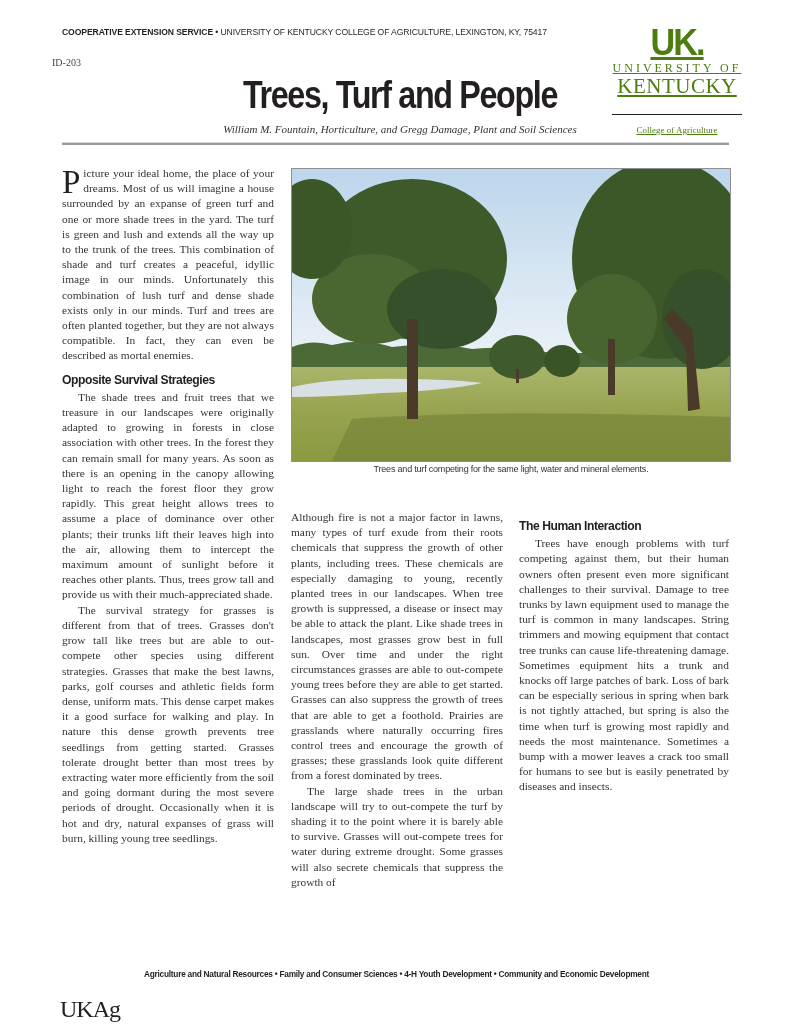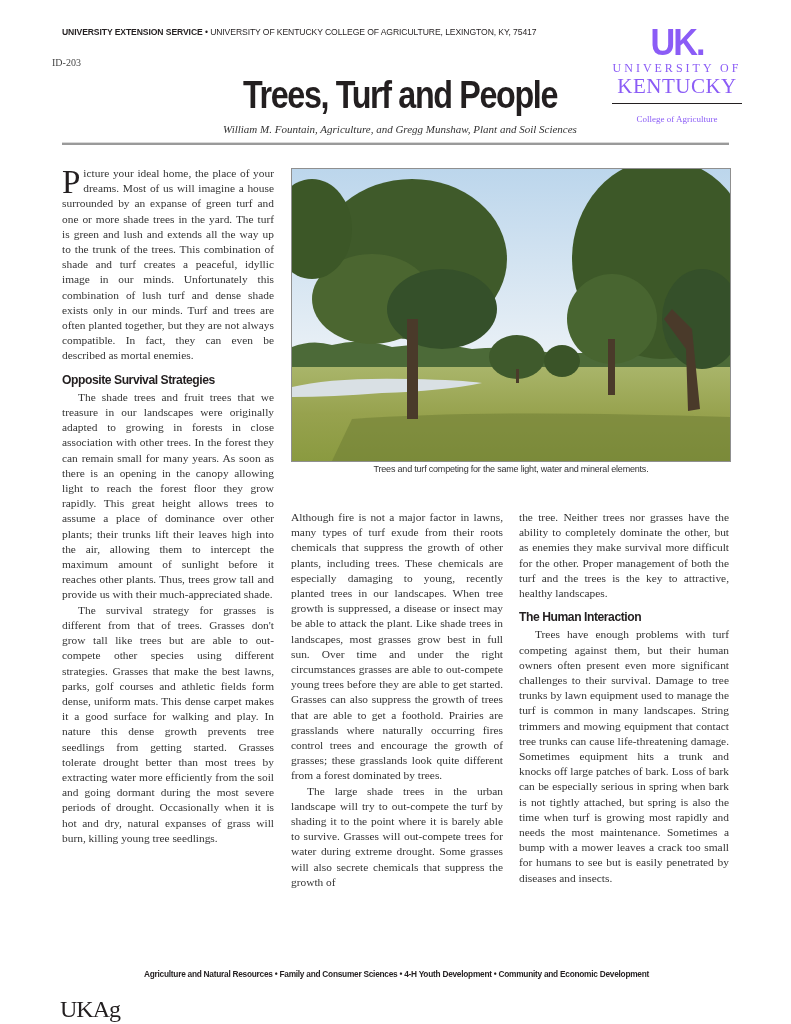--- a/index.html
+++ b/index.html
@@ -1,24 +1,24 @@
 <!DOCTYPE html>
 <html><head>
 <meta charset="utf-8">
 <style>
   html, body { margin:0; padding:0; background:#ffffff; }
   body { width:791px; height:1024px; position:relative; overflow:hidden; color:#231f20; }
   .abs { position:absolute; }
   .header-line { left:62px; top:27px; font-family:"Liberation Sans", sans-serif; font-size:8.6px; letter-spacing:-0.1px; white-space:nowrap; }
   .header-line b { font-weight:bold; }
   .doc-id { left:52px; top:57px; font-family:"Liberation Serif", serif; font-size:10px; color:#444; }
-  .logo { left:612px; top:26px; width:130px; text-align:center; font-family:"Liberation Serif", serif; color:#8b5cf6; }
+  .logo { left:612px; top:26px; width:130px; text-align:center; font-family:"Liberation Serif", serif; color:#4d7c0f;text-decoration:underline; }
   .logo .uk { font-size:36px; font-weight:bold; line-height:34px; letter-spacing:-2px; font-family:"Liberation Sans", sans-serif; transform:scaleX(0.95); }
   .logo .univ { font-size:12px; letter-spacing:3px; margin-top:1px; }
-  .logo .ky { font-size:21px; line-height:20px; letter-spacing:0.5px; border-bottom:1px solid #231f20; padding-bottom:7px; }
+  .logo .ky { font-size:21px; line-height:20px; letter-spacing:0.5px; border-bottom:1px solid #231f20; padding-bottom:18px; }
   .logo .coll { font-size:9px; margin-top:10px; }
   .title { left:180px; top:74px; width:440px; text-align:center; font-family:"Liberation Sans", sans-serif; font-weight:bold; font-size:38px; letter-spacing:-1.6px; transform:scaleX(0.85); transform-origin:center; }
   .authors { left:150px; top:123px; width:500px; text-align:center; font-family:"Liberation Serif", serif; font-style:italic; font-size:11px; color:#333; }
   .rule { left:62px; top:142px; width:667px; height:2px; background:#9a9a9a; border-top:1px solid #d8d8d8; }
   .col { font-family:"Liberation Serif", serif; font-size:11.4px; line-height:15.2px; color:#333; text-align:justify; }
   .col p { margin:0; text-indent:16px; }
   .col p.noindent { text-indent:0; }
   .col1 { left:62px; top:166px; width:212px; }
   .col2 { left:291px; top:510px; width:212px; }
   .col3 { left:519px; top:510px; width:210px; }
@@ -28,33 +28,33 @@
   .caption { left:291px; top:464px; width:440px; font-family:"Liberation Sans", sans-serif; font-size:9px; color:#333; letter-spacing:-0.2px;text-align:center; }
   .footer-logo { left:60px; top:998px; width:70px; height:34px; font-family:"Liberation Serif", serif; color:#231f20; }
   .footer-logo .ukag { font-size:24px; line-height:22px; letter-spacing:-1px; }
   .footer-logo .ext { display:inline-block; background:#231f20; color:#fff; font-family:"Liberation Sans", sans-serif; font-weight:bold; font-size:6.5px; letter-spacing:1px; padding:1px 3px; margin-top:1px; }
   .footer-text { left:144px; top:969px; font-family:"Liberation Sans", sans-serif; font-weight:bold; font-size:8.3px; letter-spacing:-0.25px; white-space:nowrap; color:#231f20; }
 </style>
 </head>
 <body>
 
 <div class="abs header-line">
-  <b>UNIVERSITY EXTENSION SERVICE</b><span> • </span><span>UNIVERSITY OF KENTUCKY COLLEGE OF AGRICULTURE, LEXINGTON, KY, 75417</span>
+  <b>COOPERATIVE EXTENSION SERVICE</b><span> • </span><span>UNIVERSITY OF KENTUCKY COLLEGE OF AGRICULTURE, LEXINGTON, KY, 75417</span>
 </div>
 <div class="abs doc-id">ID-203</div>
 
 <div class="abs logo">
   <div class="uk">UK.</div>
   <div class="univ">UNIVERSITY OF</div>
   <div class="ky">KENTUCKY</div>
   <div class="coll">College of Agriculture</div>
 </div>
 
 <div class="abs title">Trees, Turf and People</div>
-<div class="abs authors">William M. Fountain, Agriculture, and Gregg Munshaw, Plant and Soil Sciences</div>
+<div class="abs authors">William M. Fountain, Horticulture, and Gregg Damage, Plant and Soil Sciences</div>
 <div class="abs rule"></div>
 
 <div class="abs col col1">
   <p class="noindent"><span class="dropcap">P</span><span>icture your ideal home, the place of your dreams. Most of us will imagine a house surrounded by an expanse of green turf and one or more shade trees in the yard. The turf is green and lush and extends all the way up to the trunk of the trees. This combination of shade and turf creates a peaceful, idyllic image in our minds. Unfortunately this combination of lush turf and dense shade exists only in our minds. Turf and trees are often planted together, but they are not always compatible. In fact, they can even be described as mortal enemies.</span></p>
   <h2 class="sec">Opposite Survival Strategies</h2>
   <p>The shade trees and fruit trees that we treasure in our landscapes were originally adapted to growing in forests in close association with other trees. In the forest they can remain small for many years. As soon as there is an opening in the canopy allowing light to reach the forest floor they grow rapidly. This great height allows trees to assume a place of dominance over other plants; their trunks lift their leaves high into the air, allowing them to intercept the maximum amount of sunlight before it reaches other plants. Thus, trees grow tall and provide us with their much-appreciated shade.</p>
   <p>The survival strategy for grasses is different from that of trees. Grasses don't grow tall like trees but are able to out-compete other species using different strategies. Grasses that make the best lawns, parks, golf courses and athletic fields form dense, uniform mats. This dense carpet makes it a good surface for walking and play. In nature this dense growth prevents tree seedlings from getting started. Grasses tolerate drought better than most trees by extracting water more efficiently from the soil and going dormant during the most severe periods of drought. Occasionally when it is hot and dry, natural expanses of grass will burn, killing young tree seedlings.</p>
 </div>
 
 <div class="abs photo">
@@ -98,21 +98,20 @@
   </svg>
 </div>
 <div class="abs caption">Trees and turf competing for the same light, water and mineral elements.</div>
 
 <div class="abs col col2">
   <p class="noindent">Although fire is not a major factor in lawns, many types of turf exude from their roots chemicals that suppress the growth of other plants, including trees. These chemicals are especially damaging to young, recently planted trees in our landscapes. When tree growth is suppressed, a disease or insect may be able to attack the plant. Like shade trees in landscapes, most grasses grow best in full sun. Over time and under the right circumstances grasses are able to out-compete young trees before they are able to get started. Grasses can also suppress the growth of trees that are able to get a foothold. Prairies are grasslands where naturally occurring fires control trees and encourage the growth of grasses; these grasslands look quite different from a forest dominated by trees.</p>
   <p>The large shade trees in the urban landscape will try to out-compete the turf by shading it to the point where it is barely able to survive. Grasses will out-compete trees for water during extreme drought. Some grasses will also secrete chemicals that suppress the growth of</p>
 </div>
 
 <div class="abs col col3">
-  <p class="noindent">the tree. Neither trees nor grasses have the ability to completely dominate the other, but as enemies they make survival more difficult for the other. Proper management of both the turf and the trees is the key to attractive, healthy landscapes.</p>
   <h2 class="sec">The Human Interaction</h2>
   <p>Trees have enough problems with turf competing against them, but their human owners often present even more significant challenges to their survival. Damage to tree trunks by lawn equipment used to manage the turf is common in many landscapes. String trimmers and mowing equipment that contact tree trunks can cause life-threatening damage. Sometimes equipment hits a trunk and knocks off large patches of bark. Loss of bark can be especially serious in spring when bark is not tightly attached, but spring is also the time when turf is growing most rapidly and needs the most maintenance. Sometimes a bump with a mower leaves a crack too small for humans to see but is easily penetrated by diseases and insects.</p>
 </div>
 
 <div class="abs footer-logo">
   <div class="ukag">UKAg</div>
   <div class="ext">EXTENSION</div>
 </div>
 <div class="abs footer-text">Agriculture and Natural Resources • Family and Consumer Sciences • 4-H Youth Development • Community and Economic Development</div>
 

